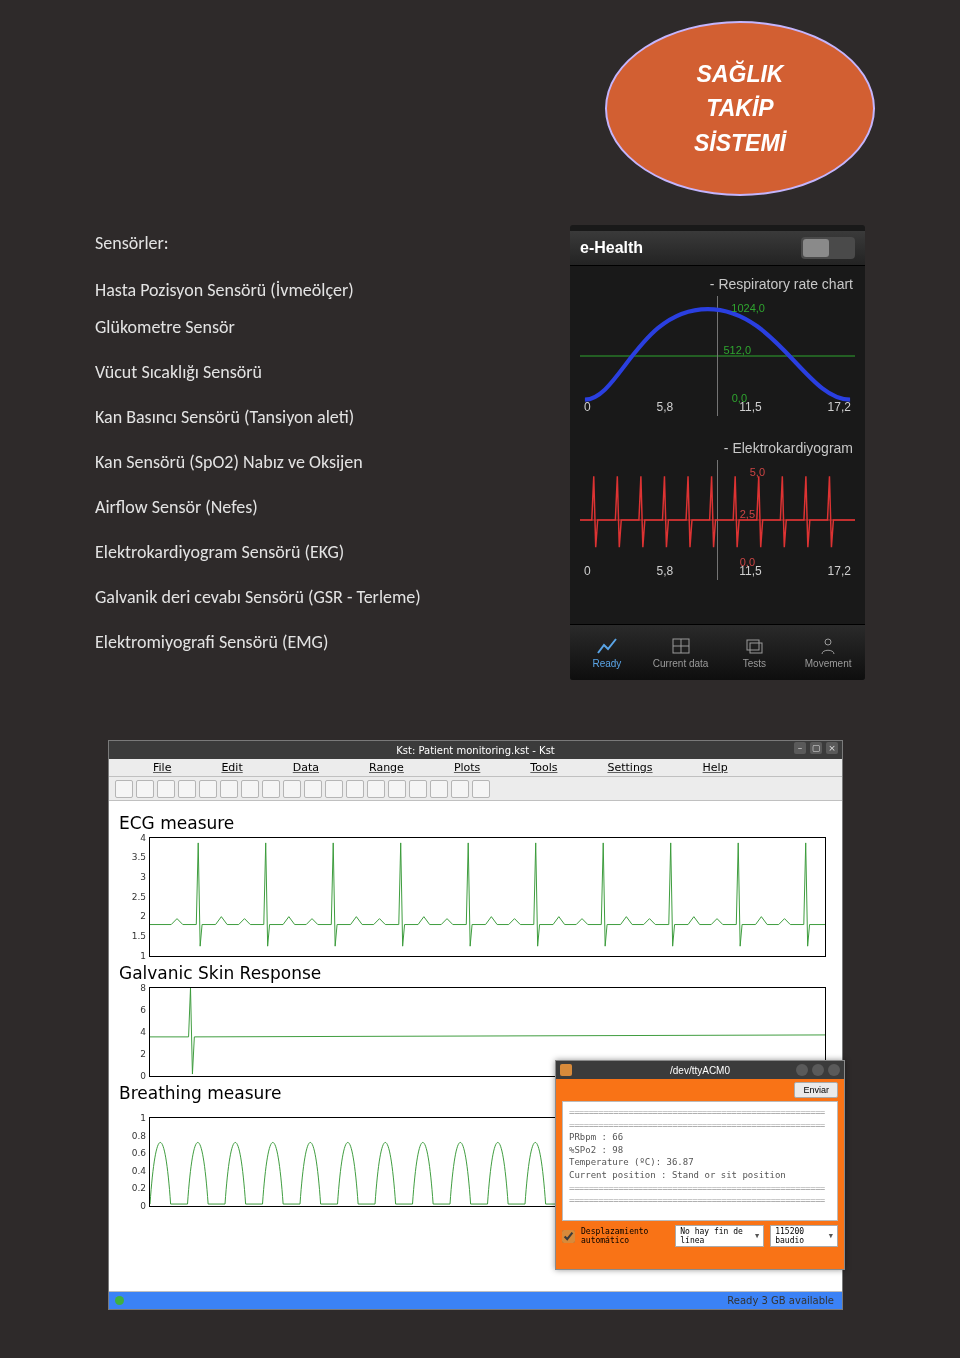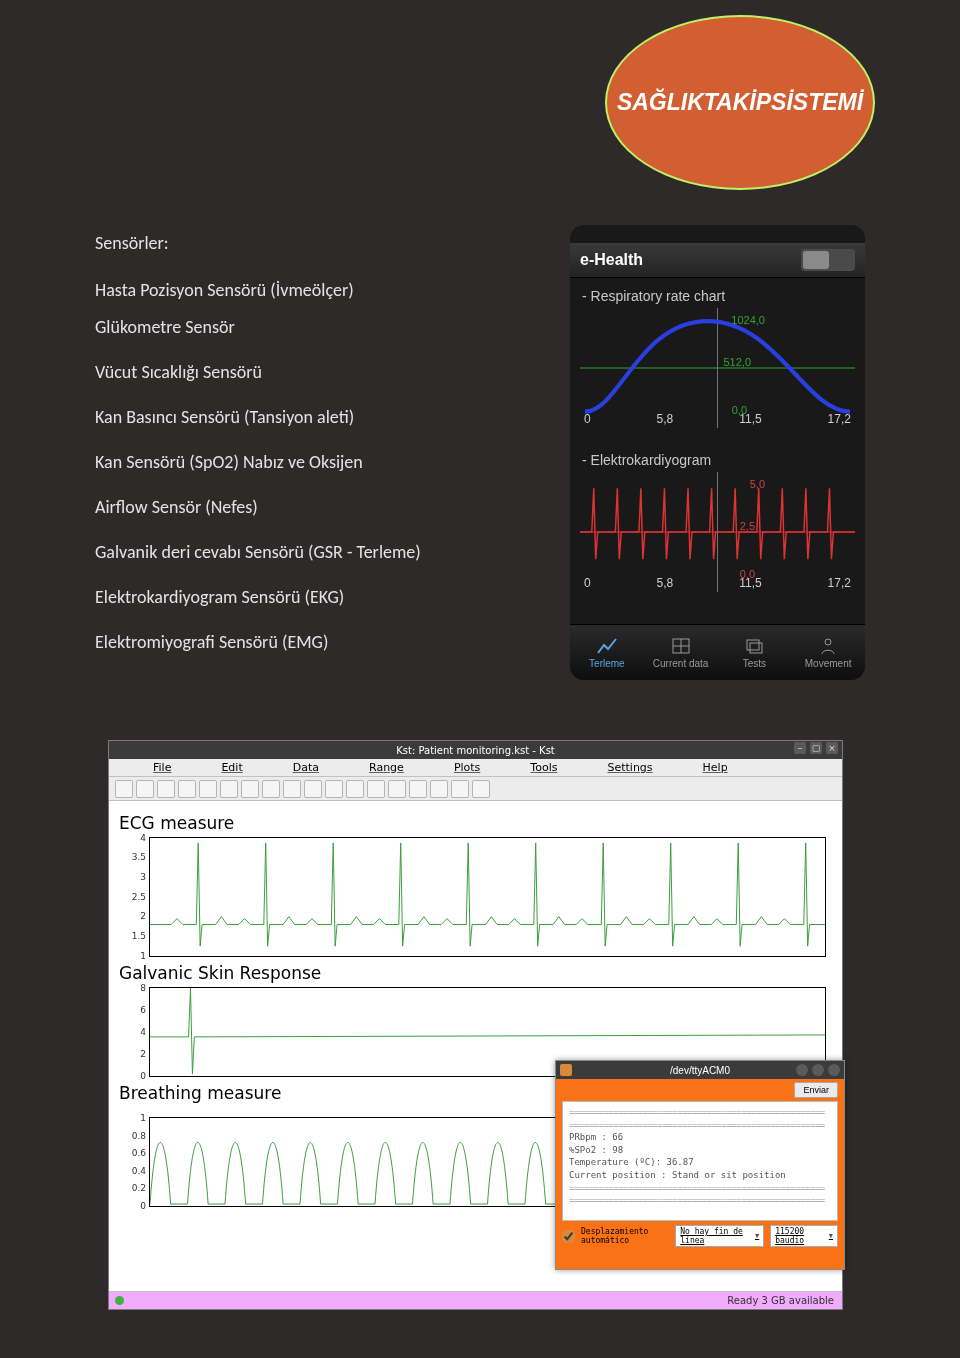--- a/index.html
+++ b/index.html
@@ -5,29 +5,29 @@
   * { box-sizing: border-box; margin: 0; padding: 0; }
   body {
     width: 960px;
     height: 1358px;
     background: #2e2a2a;
     font-family: Calibri, Arial, sans-serif;
     position: relative;
   }
   .badge-oval {
     position: absolute;
-    top: 15px;
+    top: 21px;
     right: 85px;
     width: 270px;
     height: 175px;
     background: #d25f32;
     border-radius: 50%;
-    border: 2px solid #bef264;
+    border: 2px solid #c4b5fd;
     display: flex;
-    flex-direction: row;
+    flex-direction: column;
     justify-content: center;
     align-items: center;
     color: #fff;
     font-weight: bold;
     font-style: italic;
     font-size: 23px;
     line-height: 1.5;
     font-family: Arial, sans-serif;
   }
   .left-col {
@@ -44,23 +44,24 @@
   .phone {
     position: absolute;
     left: 570px;
     top: 225px;
     width: 295px;
     height: 455px;
     background: #191919;
     color: #d6d6d6;
     font-family: "Helvetica Neue", Arial, sans-serif;
     font-size: 13px;
-    border-radius: 14px;
+    border-radius: 3px;
     overflow: hidden;
-    padding-top: 18px;
+    padding-top: 6px;
+    text-align: right;
   }
   .phone-header {
     background: #2a2a2a;
     background: linear-gradient(#3a3a3a,#232323);
     padding: 6px 10px;
     display: flex;
     justify-content: space-between;
     align-items: center;
     border-bottom: 1px solid #000;
   }
@@ -150,21 +151,21 @@
   }
   .kst-plot.h90 { height: 90px; }
   .kst-ylabels {
     position: absolute; left: -28px; top: 0; bottom: 0; width: 26px;
     font-size: 9px; color: #333;
   }
   .kst-ylabels span { position: absolute; right: 2px; transform: translateY(-50%); }
   .kst-plot svg { width: 100%; height: 100%; display: block; }
   .kst-status {
     position: absolute; bottom: 0; left: 0; right: 0; height: 18px;
-    background: #f0abfc; border-top: 1px solid #c0c0c0;
+    background: #3b82f6; border-top: 1px solid #c0c0c0;
     display: flex; align-items: center; justify-content: flex-end;
     padding: 0 8px; font-size: 10px; color: #333;
   }
   .kst-status .ball { width: 9px; height: 9px; background: #3fb13f; border-radius: 50%; position: absolute; left: 6px; top: 4px; }
 
   
   .term {
     position: absolute;
     left: 555px;
     top: 1060px;
@@ -200,21 +201,21 @@
   .term-textarea .dashed {
     letter-spacing: -0.5px;
     color:#999;
     overflow: hidden;
   }
   .term-bottom {
     display:flex; align-items:center; gap:6px; padding:4px 6px; font-size:8px;
   }
   .term-bottom input[type=checkbox]{ accent-color:#d88a3a; }
   .term-bottom .sel {
-    border:1px solid #aaa; background:#fff; padding:1px 4px; display:flex; align-items:center; gap:12px;text-decoration:underline;
+    border:1px solid #aaa; background:#fff; padding:1px 4px; display:flex; align-items:center; gap:12px;
   }
   .term-bottom .sel .tri { font-size:7px; color:#555; }
   .breathing-gap { height: 10px; }
 </style>
 </head>
 <body>
 
 <div class="badge-oval">
   <span>SAĞLIK</span>
   <span>TAKİP</span>
@@ -222,22 +223,22 @@
 </div>
 
 <div class="left-col">
   <h3>Sensörler:</h3>
   <p>Hasta Pozisyon Sensörü (İvmeölçer)</p>
   <p>Glükometre Sensör</p>
   <p style="margin-top:18px">Vücut Sıcaklığı Sensörü</p>
   <p style="margin-top:18px">Kan Basıncı Sensörü (Tansiyon aleti)</p>
   <p style="margin-top:18px">Kan Sensörü (SpO2) Nabız ve Oksijen</p>
   <p style="margin-top:18px">Airflow Sensör (Nefes)</p>
+  <p style="margin-top:18px">Elektrokardiyogram Sensörü (EKG)</p>
   <p style="margin-top:18px">Galvanik deri cevabı Sensörü (GSR - Terleme)</p>
-  <p style="margin-top:18px">Elektrokardiyogram Sensörü (EKG)</p>
   <p style="margin-top:18px">Elektromiyografi Sensörü (EMG)</p>
 </div>
 
 <div class="phone">
   <div class="phone-header">
     <span class="title">e-Health</span>
     <span class="switch">
         <span class="knob"></span>
       </span>
   </div>
@@ -278,21 +279,21 @@
     </div>
   </div>
 
   <div class="phone-tabs">
     <div class="phone-tab active">
       <span class="ico">
         <svg viewBox="0 0 20 18">
             <path d="M1 16 L7 8 L11 12 L19 2" fill="none" stroke="#5aa4e6" stroke-width="2"></path>
           </svg>
       </span>
-      <span>Terleme</span>
+      <span>Ready</span>
     </div>
     <div class="phone-tab">
       <span class="ico">
         <svg viewBox="0 0 20 18">
             <rect x="2" y="2" width="16" height="14" fill="none" stroke="#9a9a9a"></rect>
             <line x1="2" y1="9" x2="18" y2="9" stroke="#9a9a9a"></line>
             <line x1="10" y1="2" x2="10" y2="16" stroke="#9a9a9a"></line>
           </svg>
       </span>
       <span>Current data</span>

